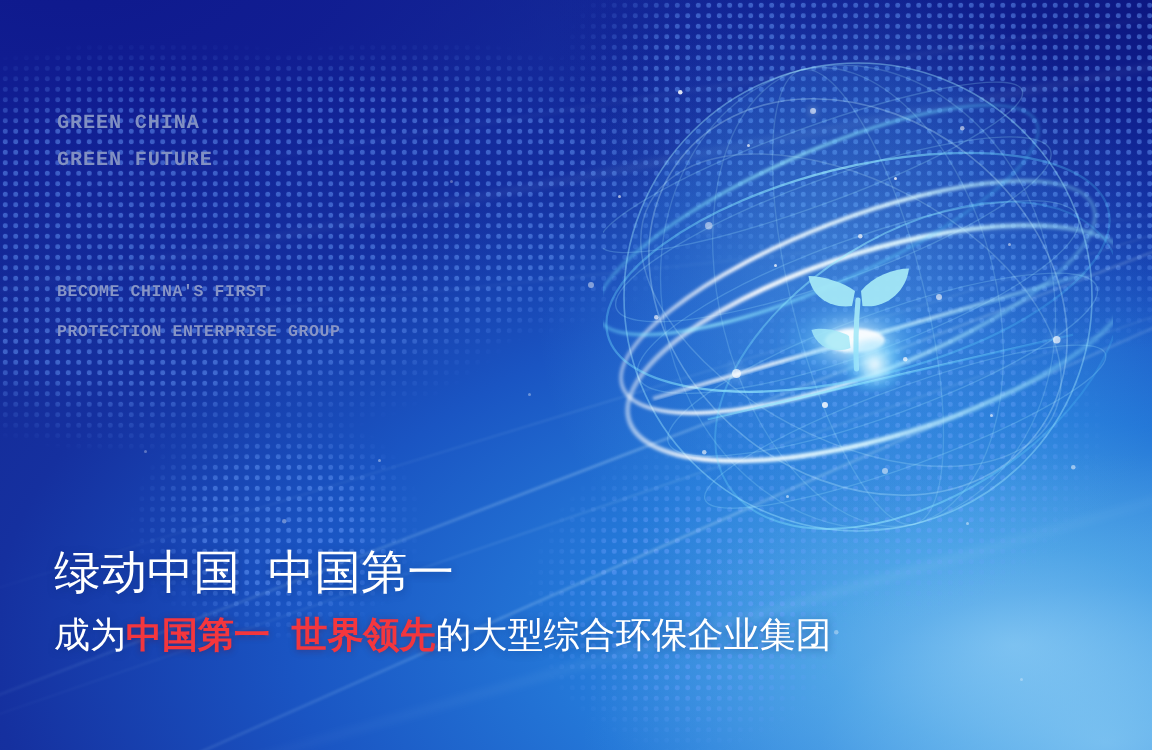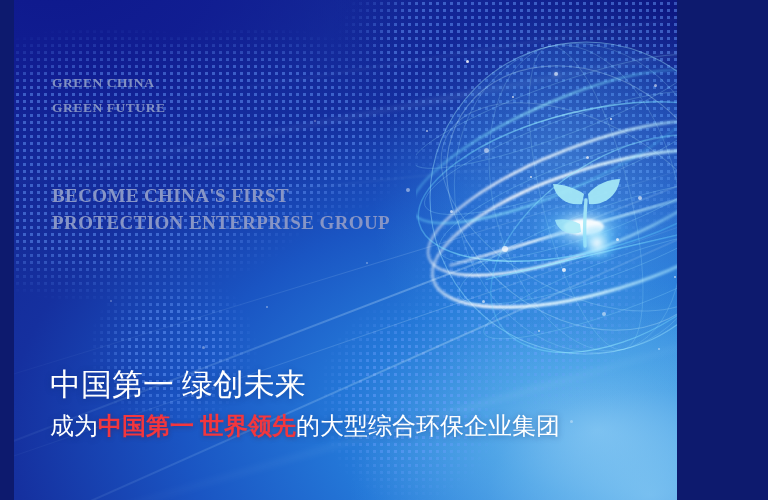--- a/index.html
+++ b/index.html
@@ -3,26 +3,25 @@
 <meta charset="utf-8">
 <title>Green China Green Future Banner</title>
 <style>
   html, body {
     margin: 0;
     padding: 0;
     background: #0d1a6e;
   }
   #banner {
     position: relative;
-    width: 663px;
+    width: 768px;
     height: 500px;
     overflow: hidden;
-    font-family: Liberation Serif, serif;
+    font-family: Liberation Mono, monospace;
     background: #1a3fb0;
-    margin-left: 14px;
   }
 
   
   .bg-base {
     position: absolute;
     inset: 0;
     background:
       radial-gradient(120% 95% at 88% 86%, #7ec2f0 0%, #49a0e4 14%, #2478d8 32%, #1a55c3 52%, #15309f 74%, #14248f 100%);
   }
   .bg-topdark {
@@ -123,21 +122,21 @@
     color: #8190c2;
     line-height: 25px;
     white-space: nowrap;
   }
   .eng-mid {
     position: absolute;
     left: 38px;
     top: 182px;
   }
   .eng-mid .line {
-    font-size: 19px;
+    font-size: 11px;
     font-weight: bold;
     letter-spacing: 0.4px;
     color: #8795c6;
     line-height: 27px;
     white-space: nowrap;
   }
 
   .headline {
     position: absolute;
     left: 36px;
@@ -309,19 +308,19 @@
     <div class="line">GREEN CHINA</div>
     <div class="line">GREEN FUTURE</div>
   </div>
 
   <div class="eng-mid">
     <div class="line">BECOME CHINA'S FIRST</div>
     <div class="line">PROTECTION ENTERPRISE GROUP</div>
   </div>
 
   <div class="headline">
-    <div class="hl-line1">中国第一 绿创未来</div>
+    <div class="hl-line1">绿动中国 中国第一</div>
     <div class="hl-line2">
       <span class="plain">成为</span><span class="accent">中国第一</span><span class="accent"> </span><span class="accent">世界领先</span><span class="plain">的大型综合环保企业集团</span>
     </div>
   </div>
 
 </div>
 
 </body></html>

